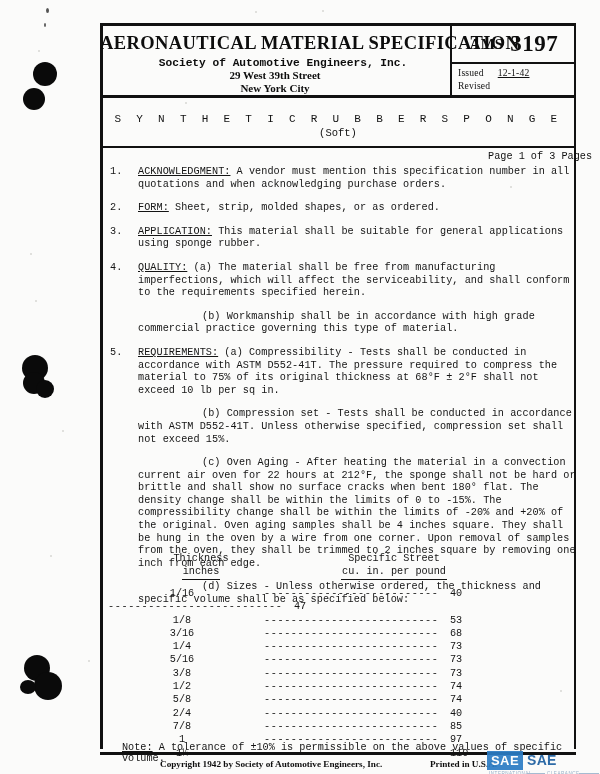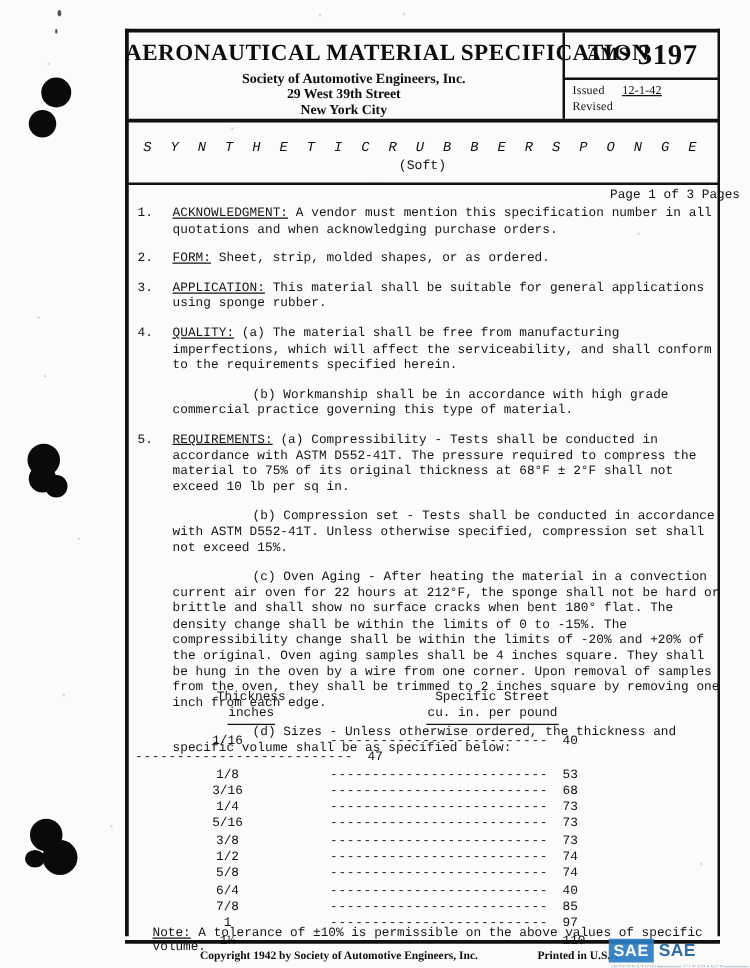--- a/index.html
+++ b/index.html
@@ -66,21 +66,21 @@
   }
   .spec-title {
     font-family: "Liberation Serif", "DejaVu Serif", serif;
     font-weight: bold;
     font-size: 18.5px;
     letter-spacing: .4px;
     color: #0d0d0d;
     white-space: nowrap;
   }
   .org {
-    font-family: Liberation Serif, serif;
+    font-family: Liberation Mono, monospace;
     font-weight: bold;
     font-size: 11.2px;
     margin-top: 3px;
     color: #0d0d0d;
     padding-left: 16px;
   }
   .addr {
     font-family: "Liberation Serif", "DejaVu Serif", serif;
     font-weight: bold;
     font-size: 11px;
@@ -118,21 +118,20 @@
 
   .doc-title {
     position: absolute;
     left: 100px;
     top: 113px;
     width: 476px;
     text-align: center;
     font-size: 11px;
     letter-spacing: 4.3px;
     color: #111;
-    font-style: italic;
   }
   .doc-sub {
     position: absolute;
     left: 100px;
     top: 127px;
     width: 476px;
     text-align: center;
     font-size: 10.5px;
     color: #111;
   }
@@ -433,21 +432,21 @@
         <div class="c-thick">1/2</div>
         <div class="c-dash">--------------------------</div>
         <div class="c-vol">74</div>
       </div>
       <div class="trow">
         <div class="c-thick">5/8</div>
         <div class="c-dash">--------------------------</div>
         <div class="c-vol">74</div>
       </div>
       <div class="trow">
-        <div class="c-thick">6/4</div>
+        <div class="c-thick">2/4</div>
         <div class="c-dash">--------------------------</div>
         <div class="c-vol">40</div>
       </div>
       <div class="trow">
         <div class="c-thick">7/8</div>
         <div class="c-dash">--------------------------</div>
         <div class="c-vol">85</div>
       </div>
       <div class="trow">
         <div class="c-thick">1</div>

